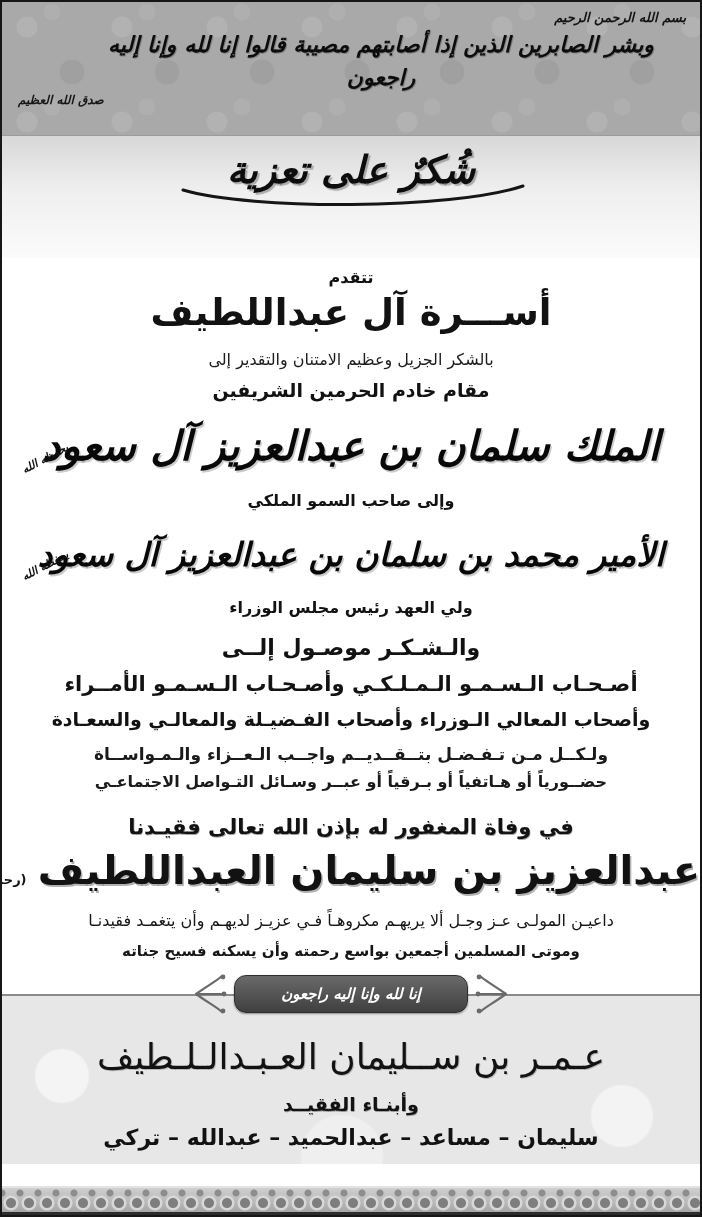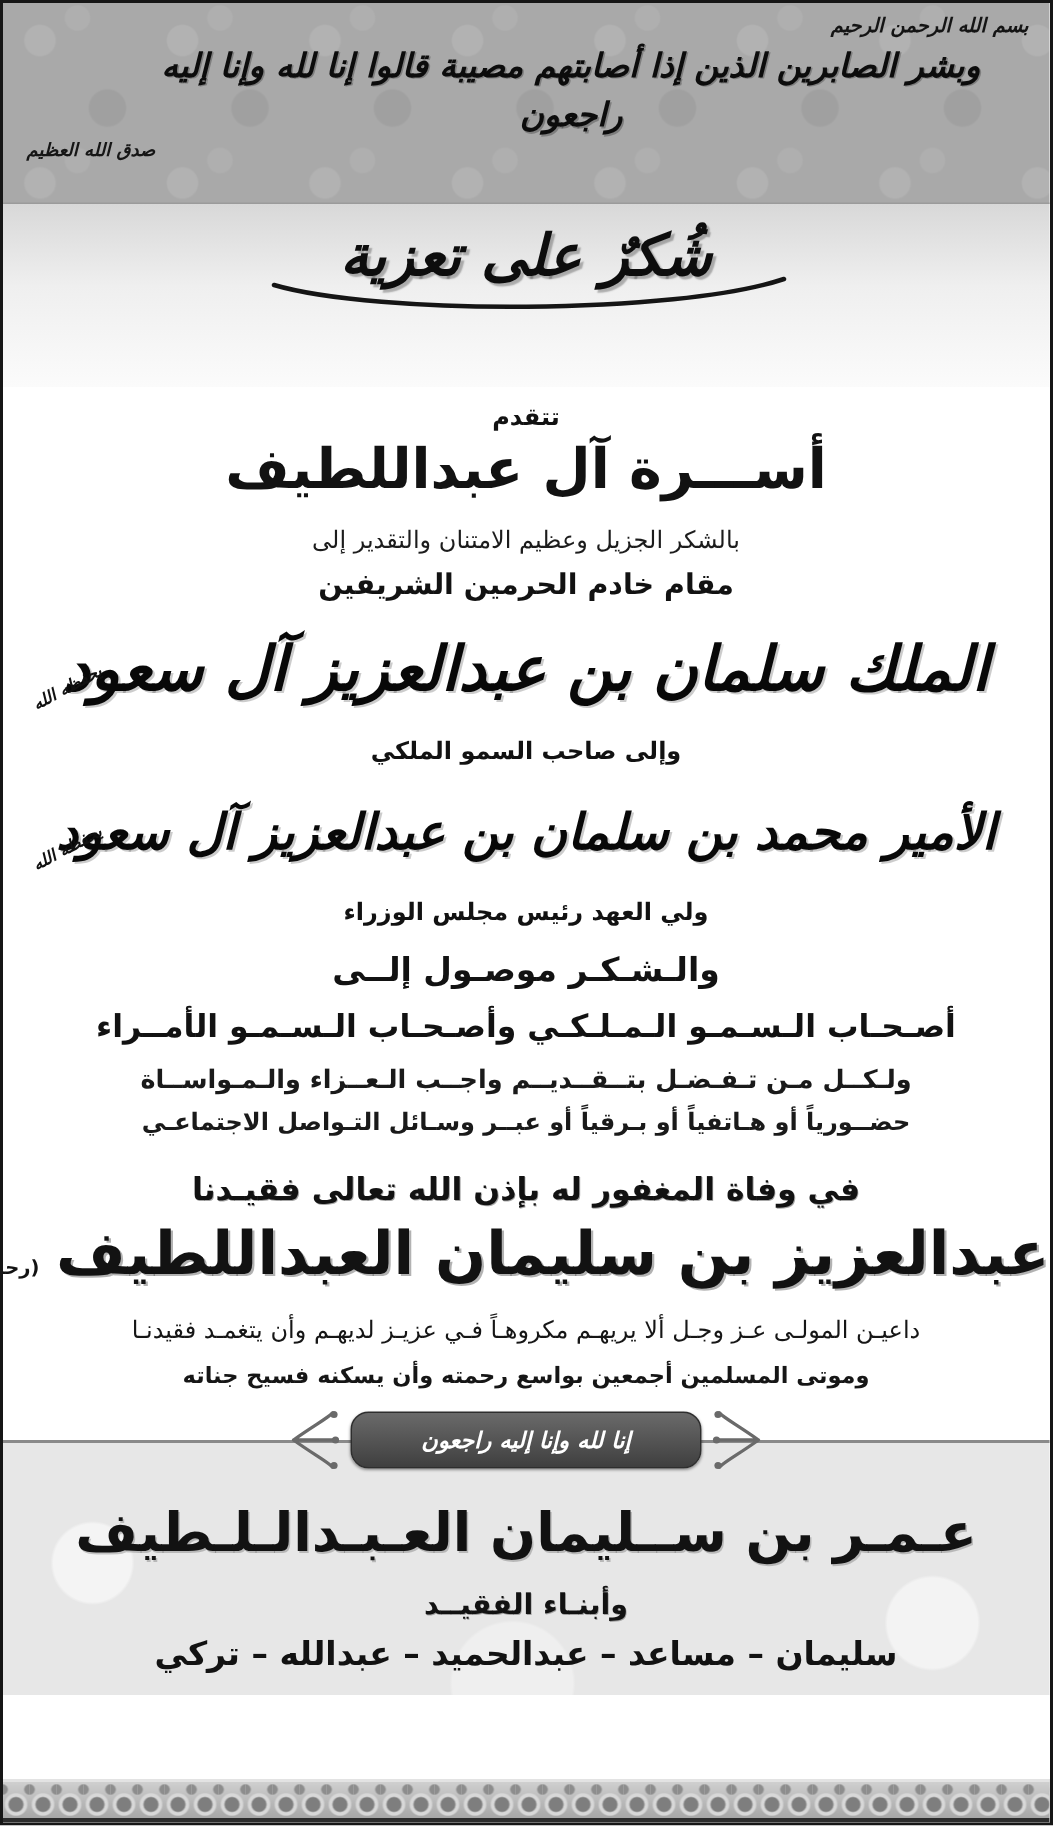--- a/index.html
+++ b/index.html
@@ -118,21 +118,21 @@
     background:linear-gradient(180deg,#6a6a6a,#3f3f3f);
     border:1px solid #2e2e2e;
     border-radius:12px;
     color:#ffffff;
     font-size:15px;font-weight:bold;font-style:italic;
     padding:9px 46px;
     box-shadow:0 1px 2px rgba(0,0,0,.4);
     white-space:nowrap;
   }
   .flourish{flex:none;}
-  .signer{font-size:36px;font-weight:bold;padding-top:40px;letter-spacing:-0.5px;
+  .signer{font-size:36px;font-weight:normal;padding-top:40px;letter-spacing:-0.5px;
     text-shadow:1px 1px 0 rgba(0,0,0,.2);}
   .sons-label{font-size:19px;font-weight:bold;margin-top:16px;
     text-shadow:.5px .5px 0 rgba(0,0,0,.3);}
   .sons{font-size:22px;font-weight:bold;margin-top:10px;}
   
   .frieze{
     position:absolute;bottom:3px;left:0;right:0;height:24px;
     background-color:#b9b9b9;
     background-image:
       radial-gradient(circle at 9px 15px, #7e7e7e 4.5px, transparent 5.5px),
@@ -176,20 +176,21 @@
   <div class="row sub-label">وإلى صاحب السمو الملكي</div>
 
   <div class="royal">
     <div class="royal-name prince">الأمير محمد بن سلمان بن عبدالعزيز آل سعود</div>
     <div class="blessing">يحفظه الله</div>
   </div>
   <div class="row sub-label">ولي العهد رئيس مجلس الوزراء</div>
 
   <div class="row shukr-heading">والـشـكـر موصـول إلــى</div>
   <div class="row tline1">أصـحـاب الـسـمـو الـمـلـكـي وأصـحـاب الـسـمـو الأمــراء</div>
+  <div class="row tline2">وأصحاب المعالي الـوزراء وأصحاب الفـضيـلة والمعالـي والسعـادة</div>
   <div class="row tline3">ولـكــل مـن تـفـضـل بتــقــديــم واجــب الـعــزاء والـمـواســاة</div>
   <div class="row tline4">حضــورياً أو هـاتفياً أو بـرقياً أو عبــر وسـائل التـواصل الاجتماعـي</div>
 
   <div class="row deceased-intro">في وفاة المغفور له بإذن الله تعالى فقيـدنا</div>
   <div class="row deceased-row">
     <span class="deceased-name">عبدالعزيز بن سليمان العبداللطيف</span>
     <span class="mercy">(رحمه الله)</span>
   </div>
 
   <div class="row prayer1">داعيـن المولـى عـز وجـل ألا يريهـم مكروهـاً فـي عزيـز لديهـم وأن يتغمـد فقيدنـا</div>

